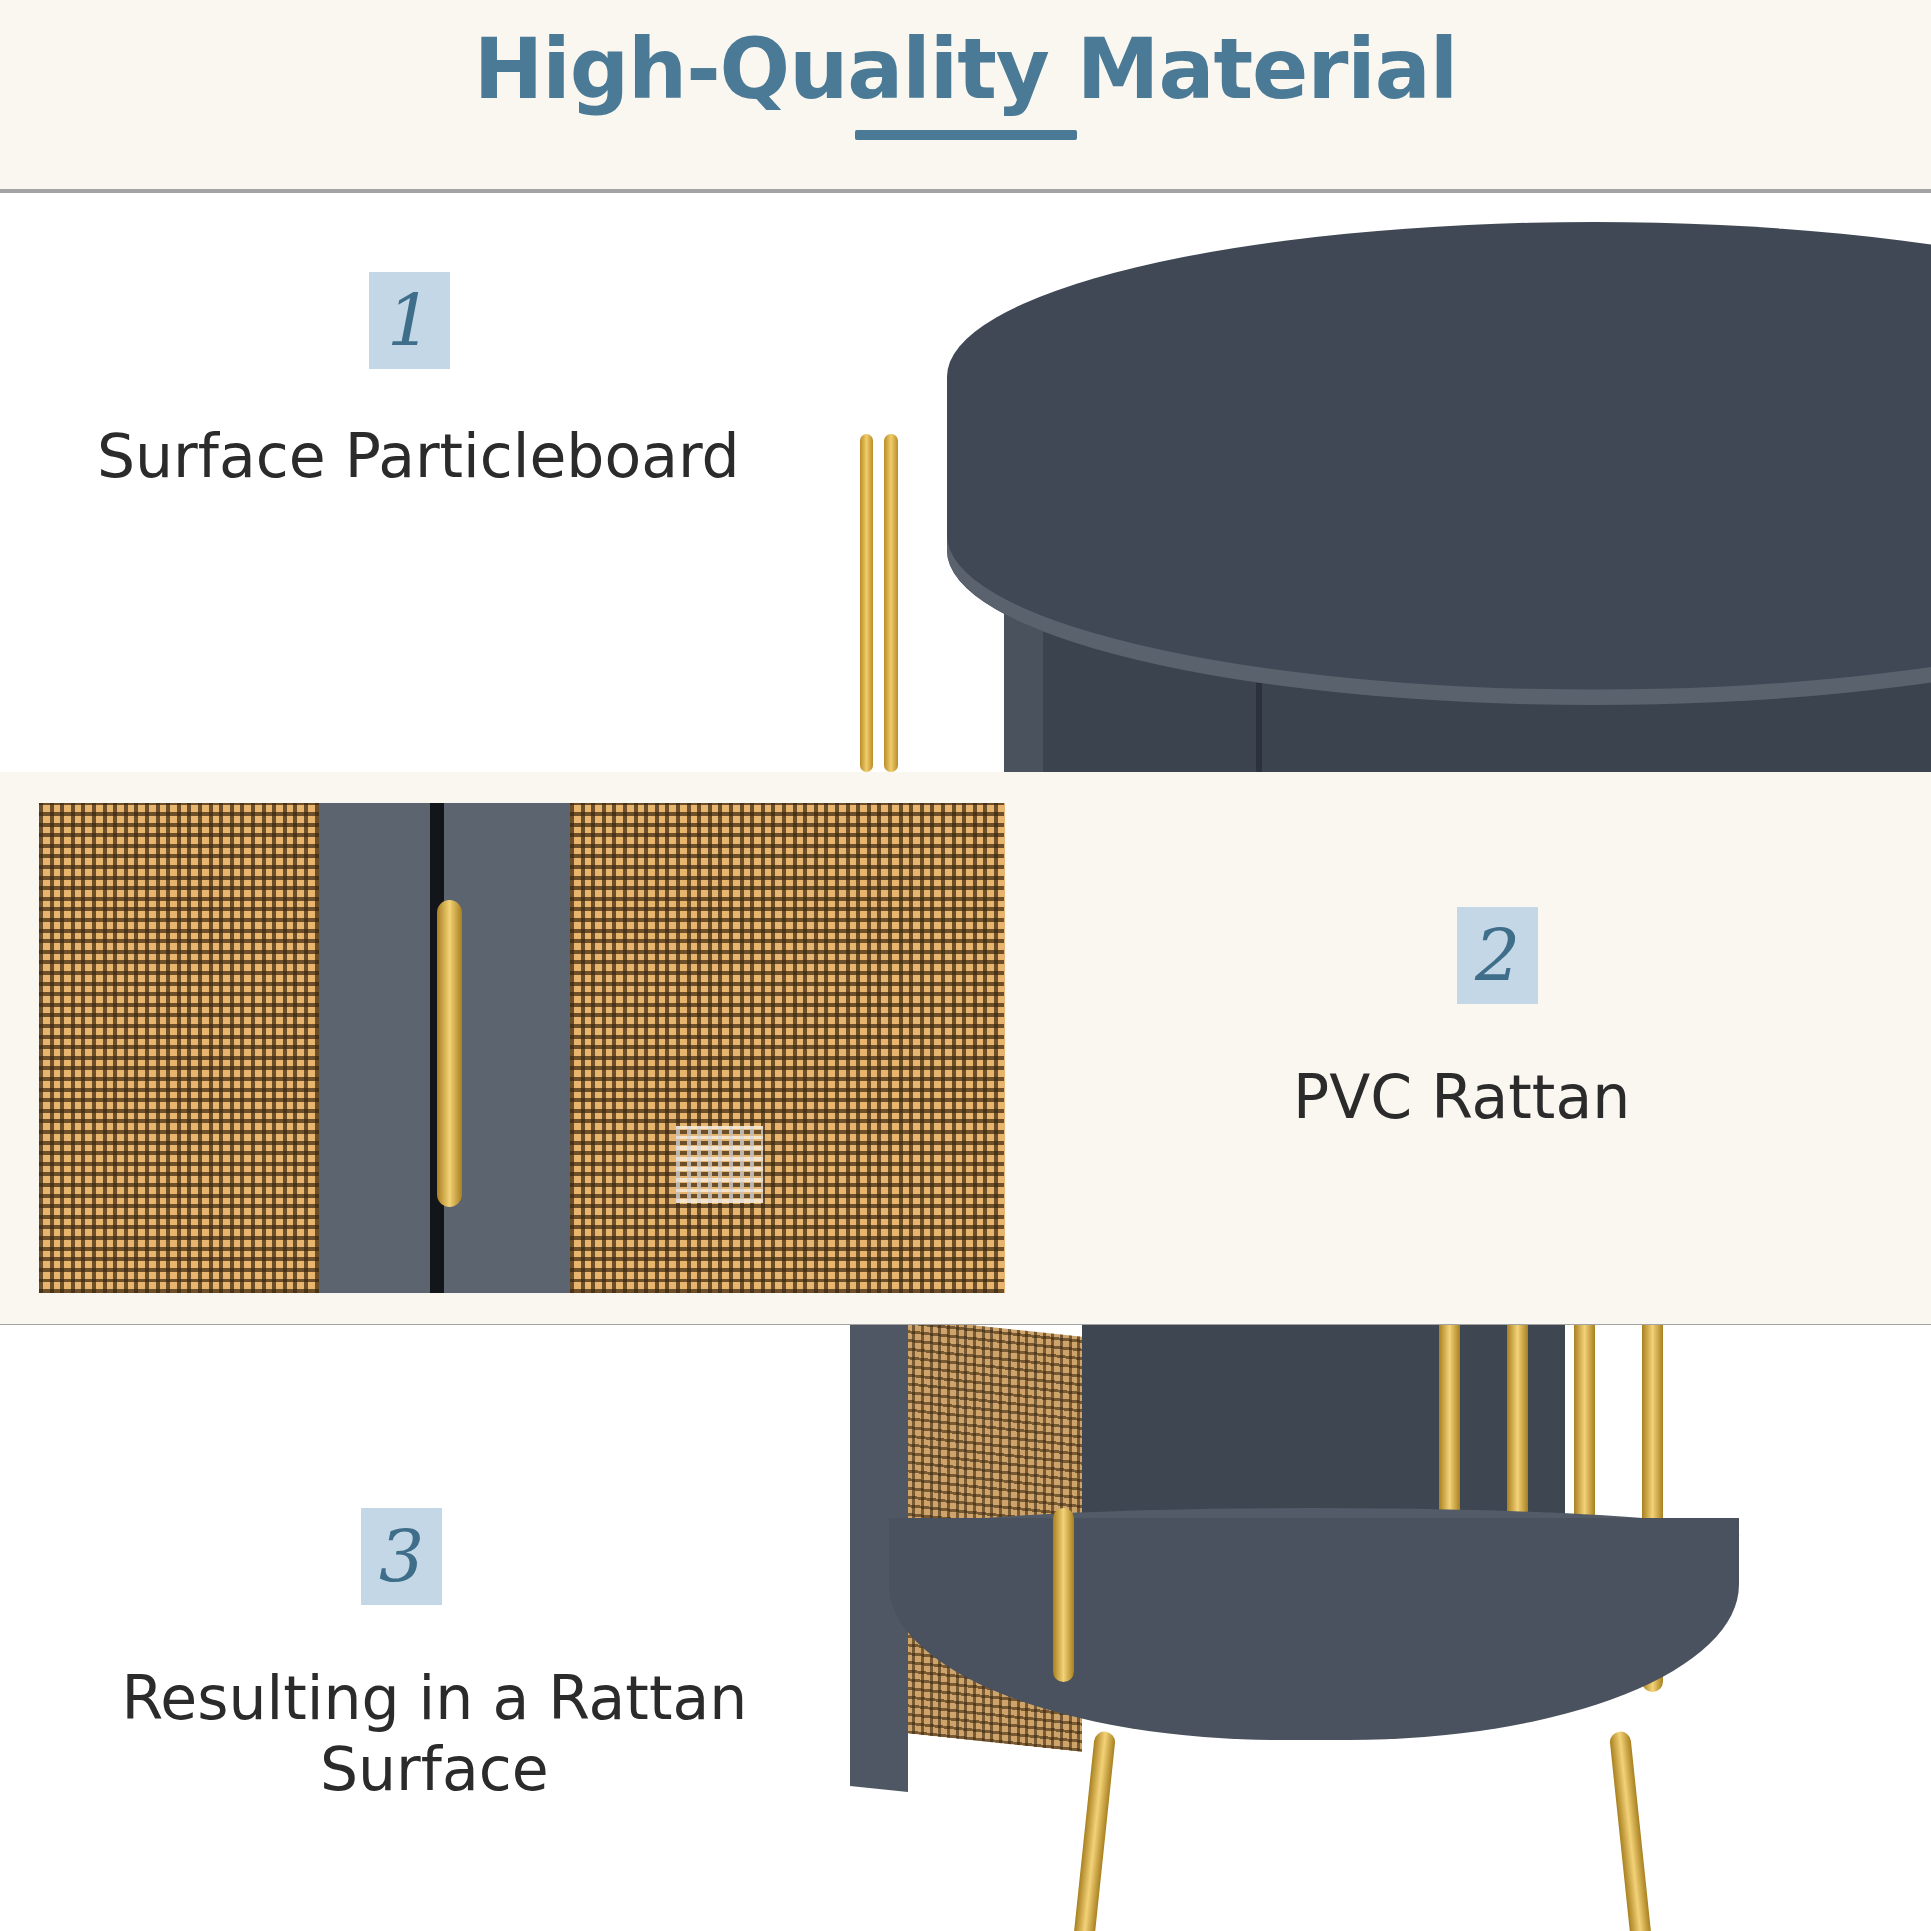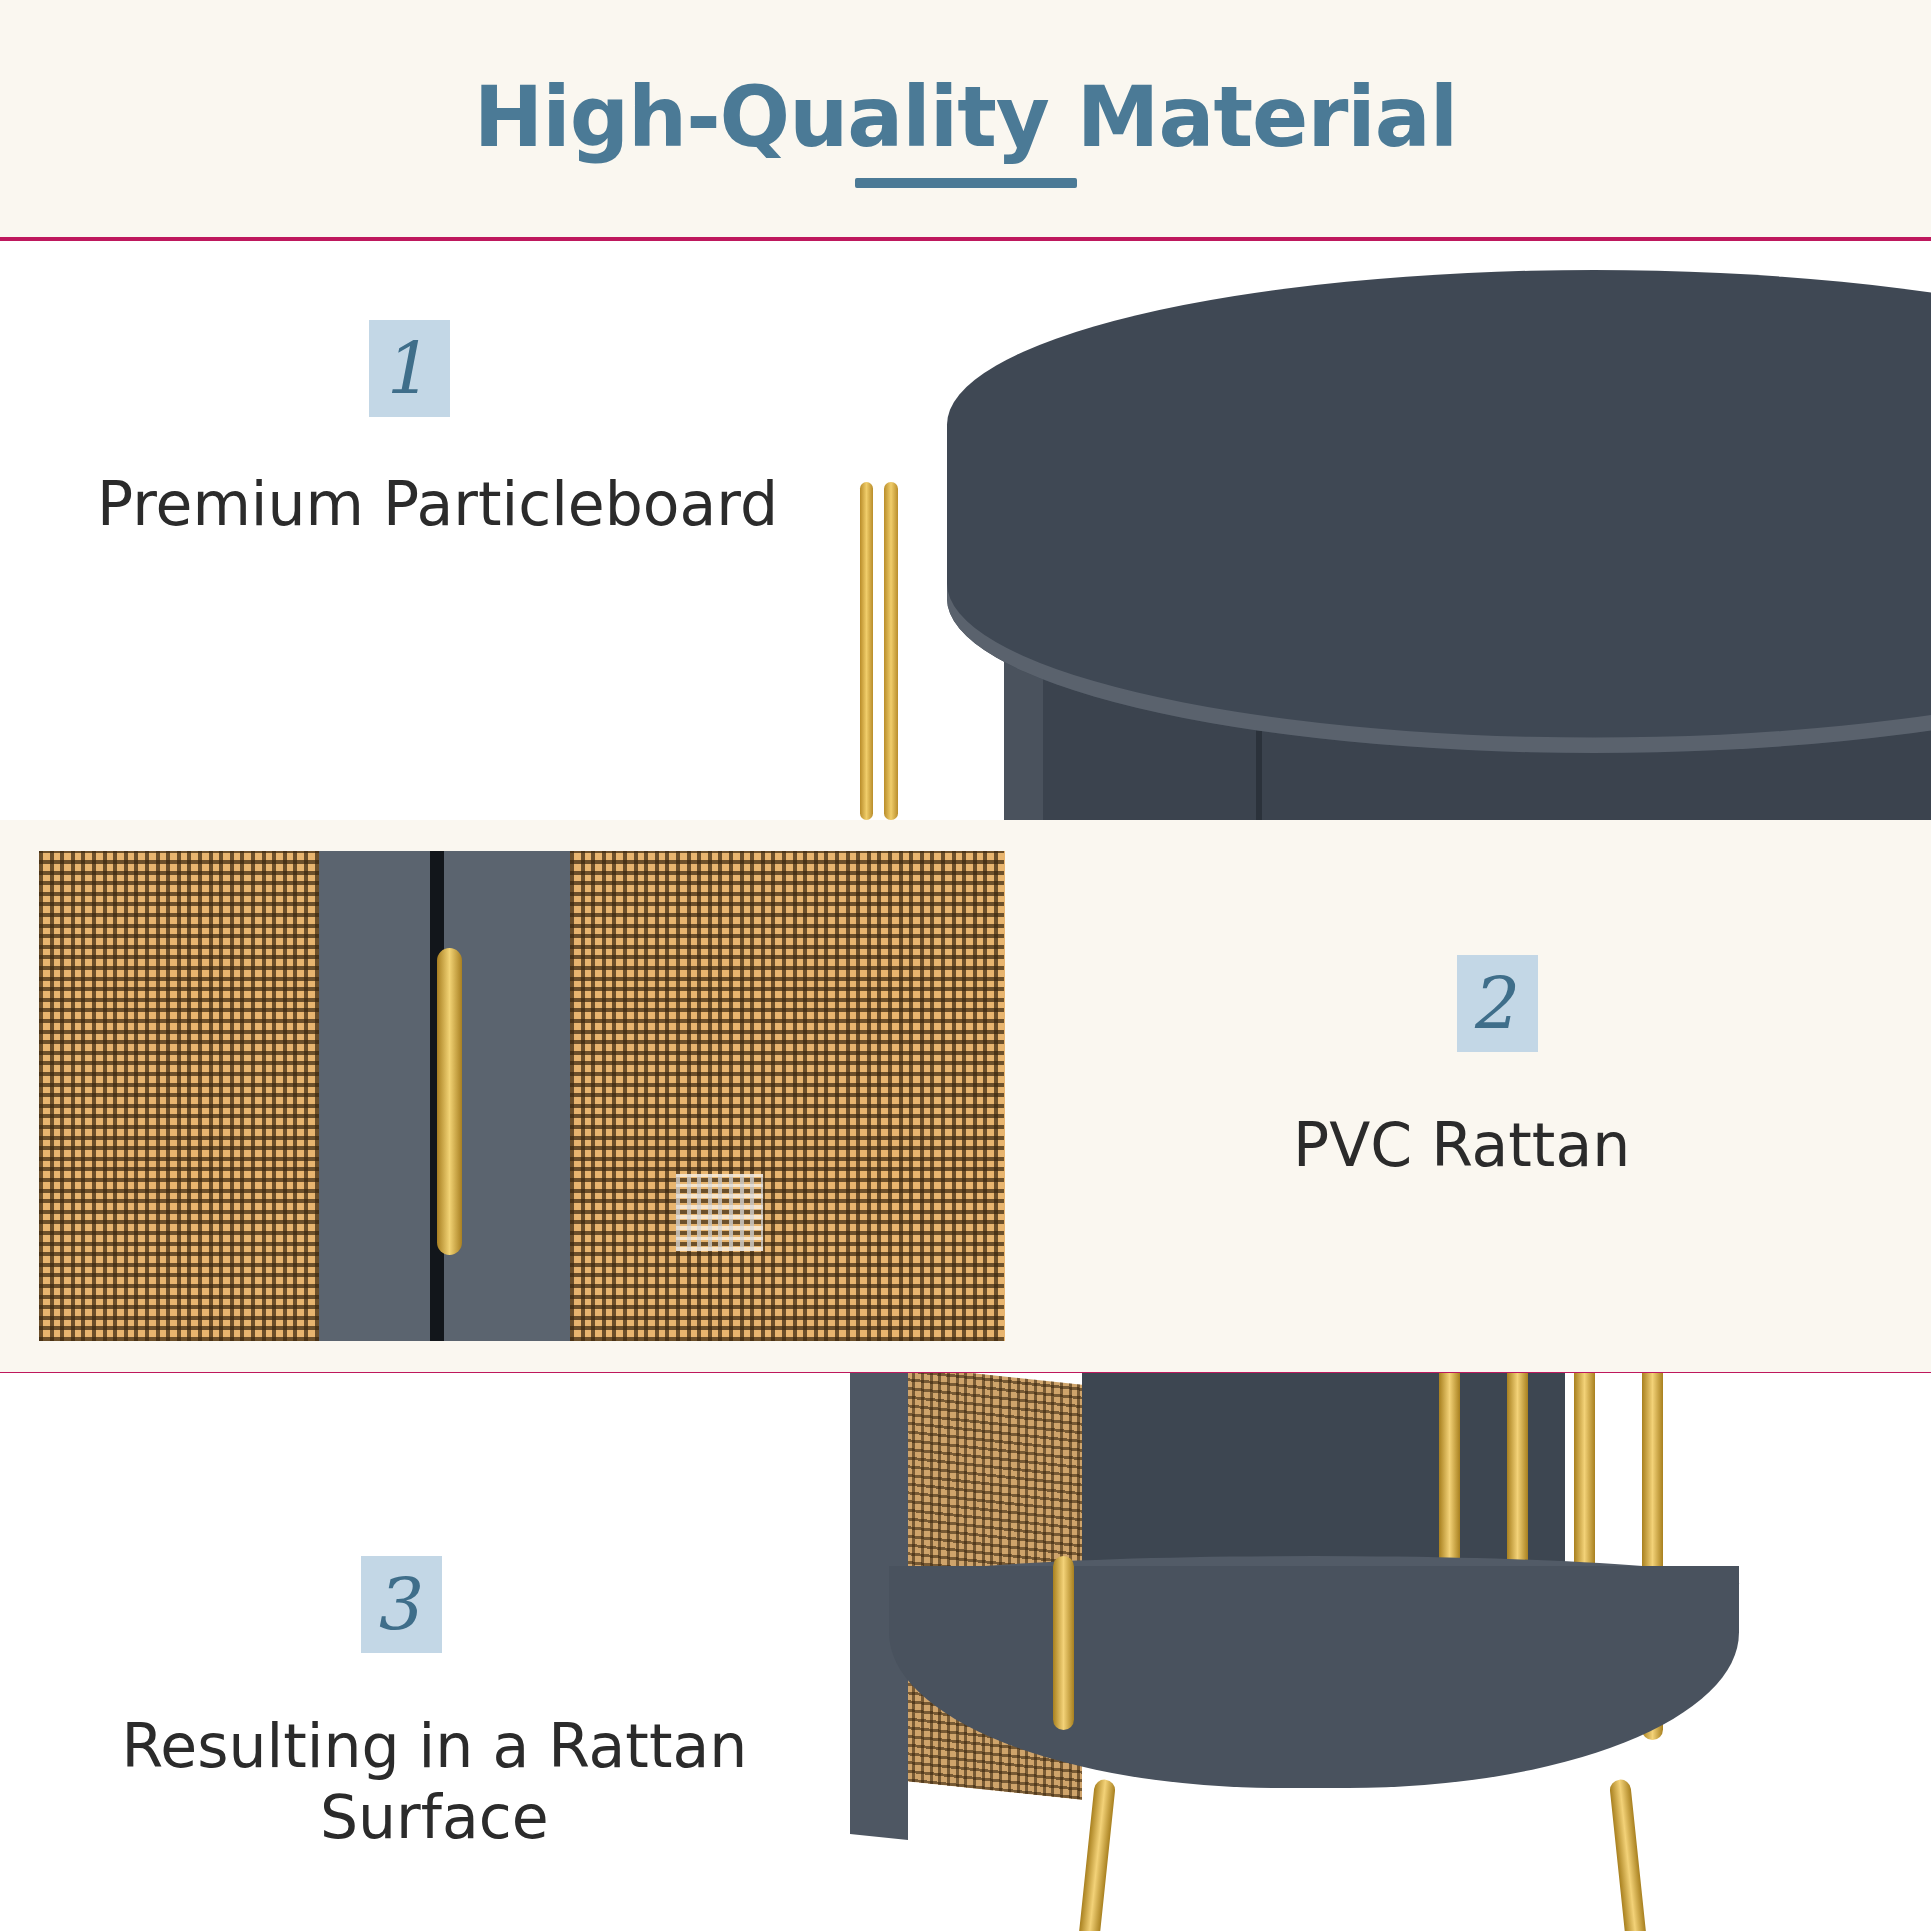--- a/index.html
+++ b/index.html
@@ -2,21 +2,21 @@
 <html><head>
 <meta charset="utf-8">
 <style>
   html,body{margin:0;padding:0;}
   body{
     width:1931px;height:1931px;
     background:#faf7f0;
     font-family:"DejaVu Sans", sans-serif;
     overflow:hidden;
   }
-  .page{position:relative;width:1931px;height:1730px;background:#be185d;margin-top:48px;}
+  .page{position:relative;width:1931px;height:1730px;background:#a3a3a3;}
 
   
   .header{
     position:absolute;left:0;top:0;width:1931px;height:189px;
     background:#faf7f0;
     display:flex;flex-direction:column;align-items:center;justify-content:flex-start;
   }
   .title{
     margin-top:21px;
     font-size:83px;font-weight:bold;color:#4b7a96;
@@ -128,21 +128,21 @@
   <div class="header">
     <div class="title">High-Quality Material</div>
     <div class="title-underline"></div>
   </div>
 
   <div class="band sec1">
     <div class="textcol">
       <div style="position:absolute;left:369px;top:79px;">
         <div class="badge">1</div>
       </div>
-      <div class="step-label" style="position:absolute;left:97px;top:228px;width:734px;">Premium Particleboard</div>
+      <div class="step-label" style="position:absolute;left:97px;top:228px;width:734px;">Surface Particleboard</div>
     </div>
 
     <div class="photo1">
       <div class="left-wall"></div>
 
       <div class="gold-rod" style="left:9.7px;"></div>
       <div class="gold-rod" style="left:34px;"></div>
       <div class="cab-body"></div>
       <div class="cab-top-shadow"></div>
       <div class="cab-seam"></div>

